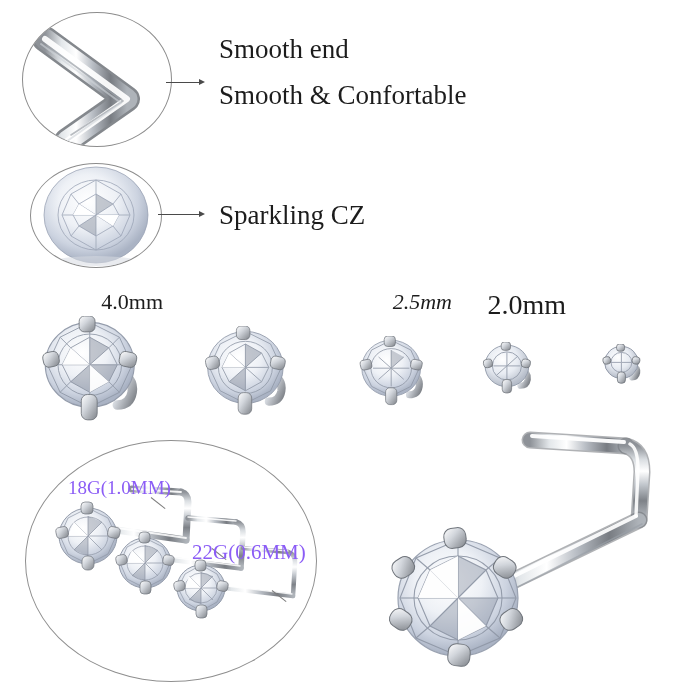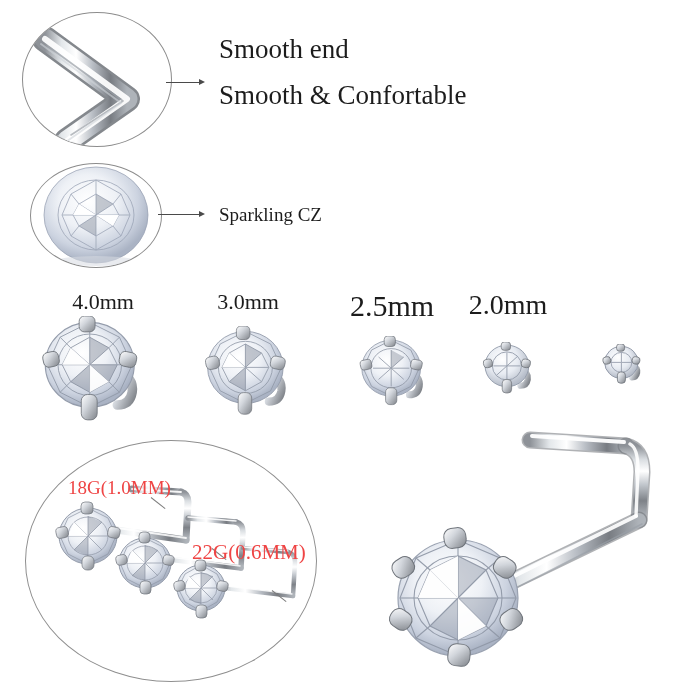--- a/index.html
+++ b/index.html
@@ -34,34 +34,34 @@
     border-top:3.5px solid transparent;
     border-bottom:3.5px solid transparent;
     border-left:6px solid #4a4a4a;
   }
 
   
   .size-label{
     position:absolute;
     color:#1c1c1c;
     white-space:nowrap;
-    text-align:center;
+    text-align:right;
     font-family:"Liberation Serif", serif;
   }
 
   
   .gauge-circle{
     position:absolute;
     border-radius:50%;
     border:1px solid #8f8f8f;
     background:#ffffff;
   }
   .gauge-label{
     position:absolute;
-    color:#ef4444;
+    color:#8b5cf6;
     white-space:nowrap;
     font-family:"Liberation Serif", serif;
   }
   .gauge-tick{position:absolute;background:#7d7d7d;}
 </style>
 </head>
 <body>
 
 <div class="stage">
 
@@ -151,25 +151,24 @@
       </g>
       <g fill="#ffffff" opacity="0.95">
         <polygon points="42,51 48,40 65,51"></polygon>
         <polygon points="82,62 88,51 65,51"></polygon>
       </g>
       <ellipse cx="65" cy="97" rx="40" ry="5" fill="#d7dbe1" opacity="0.55"></ellipse>
     </svg>
   </div>
   <div class="leader" style="left:158px;top:214px;width:42px;"></div>
   <div class="leader-head" style="left:199px;top:210.5px;"></div>
-  <div class="callout-label" style="left:219px;top:198px;font-size:19px;line-height:34px;">Sparkling CZ</div>
+  <div class="callout-label" style="left:219px;top:198px;font-size:27px;line-height:34px;">Sparkling CZ</div>
 
   <div class="size-label" style="left:43px;top:289px;width:120px;font-size:22px;">4.0mm</div>
-  <div class="size-label" style="left:188px;top:289px;width:120px;font-size:22px;">3.0mm</div>
-  <div class="size-label" style="left:332px;top:289px;width:120px;font-size:30px;">2.5mm</div>
+  <div class="size-label" style="left:332px;top:289px;width:120px;font-size:22px;font-style:italic;">2.5mm</div>
   <div class="size-label" style="left:450px;top:289px;width:116px;font-size:28px;">2.0mm</div>
 
   <div class="abs" style="left:36px;top:316px;width:116px;height:106px;">
     <svg width="116" height="106" viewBox="0 0 100 100">
       <g>
         <path d="M72 52 q16 6 14 20 q-2 12 -14 12" fill="none" stroke="url(#prongG)" stroke-width="9" stroke-linecap="round"></path>
         <ellipse cx="46" cy="46" rx="42" ry="40" fill="url(#gemGlow)" stroke="#949cab" stroke-width="1"></ellipse>
         <g stroke="#8f97a6" stroke-width="0.9" fill="none" opacity="0.9">
           <ellipse cx="46" cy="46" rx="30" ry="29"></ellipse>
           <polygon points="46,6 74,20 86,46 74,72 46,86 18,72 6,46 18,20"></polygon>

